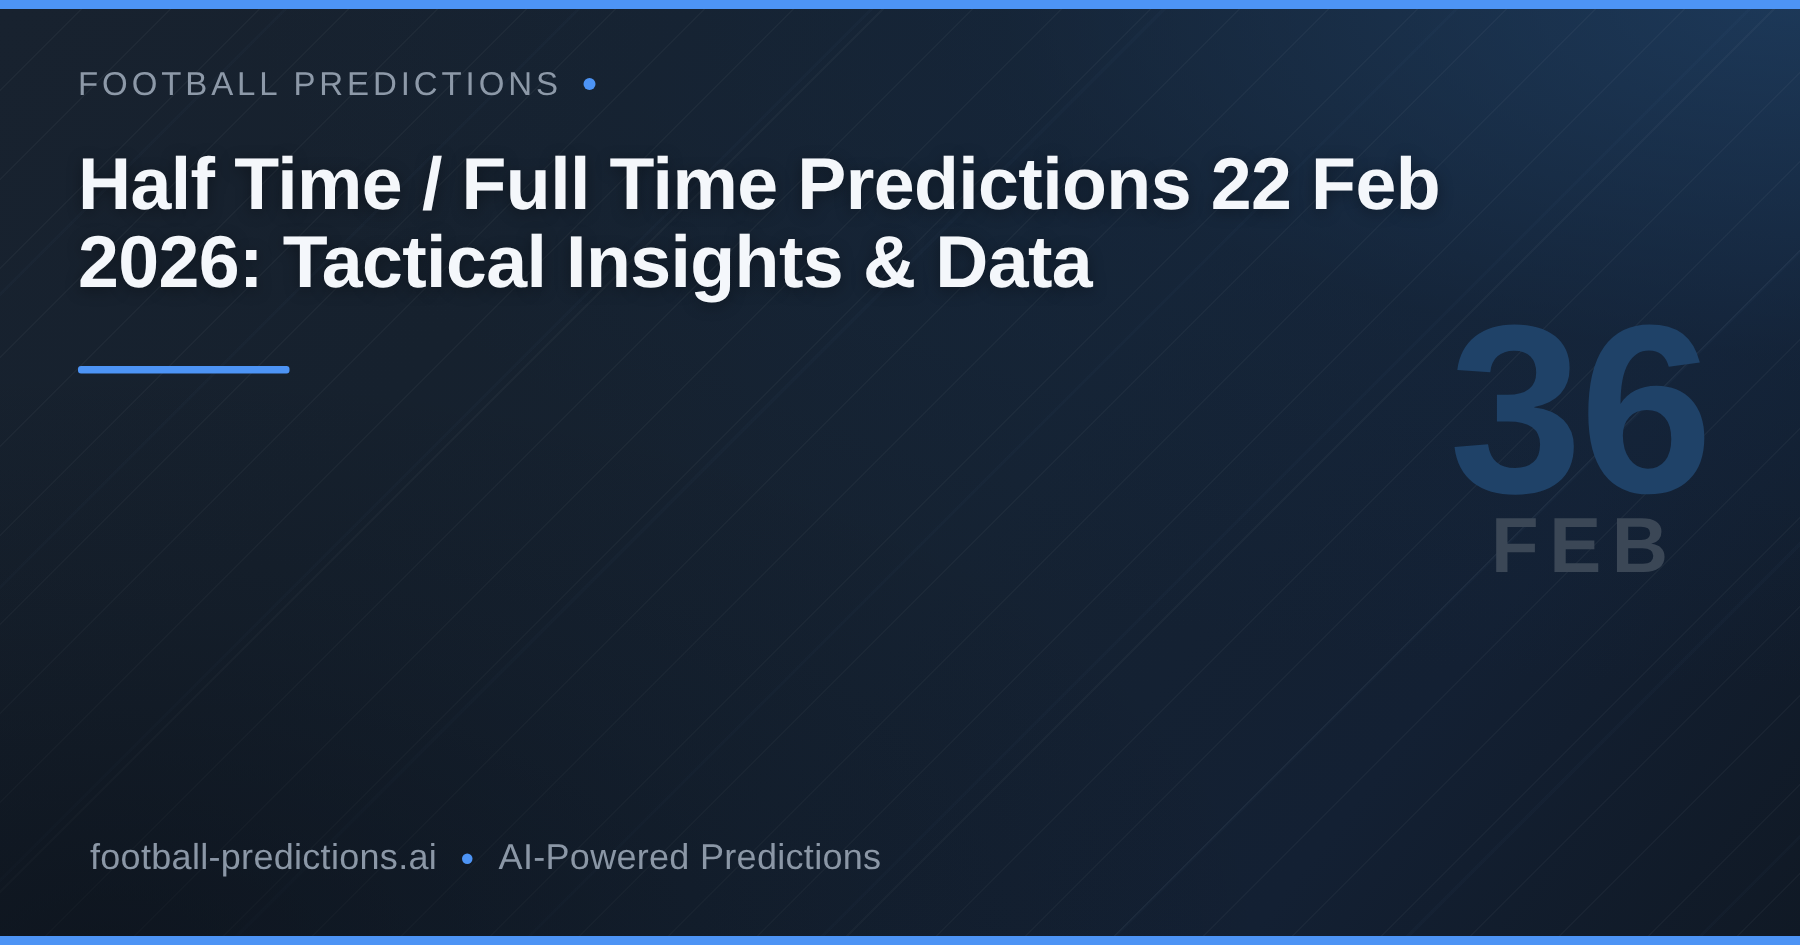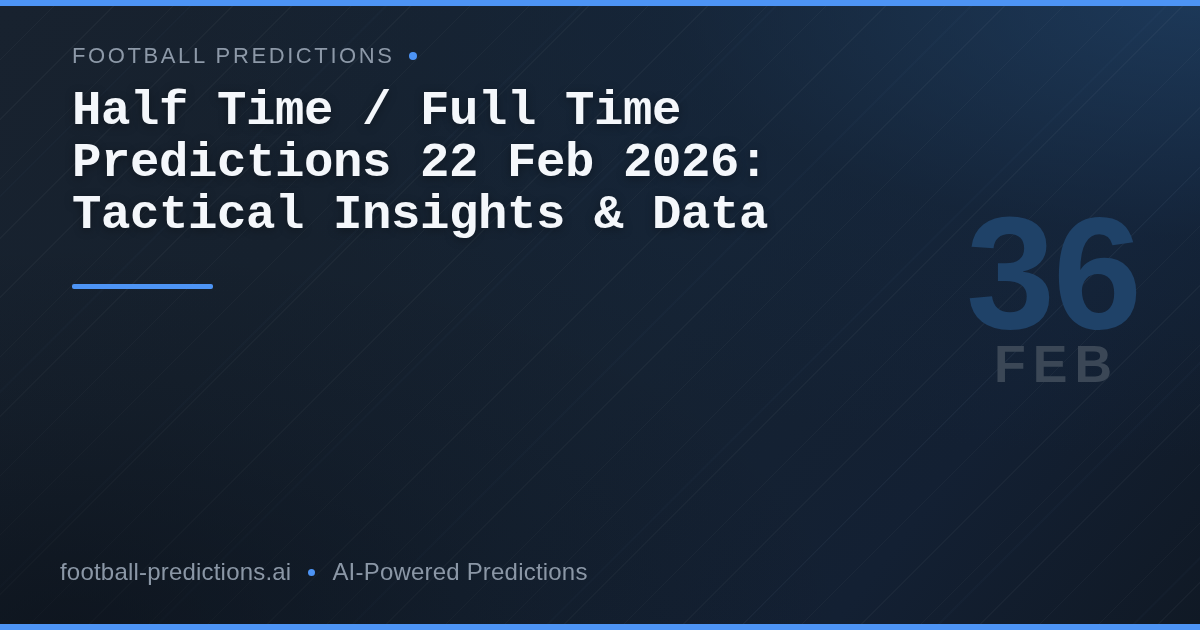--- a/index.html
+++ b/index.html
@@ -82,21 +82,21 @@
     line-height:1;
     color:#3b4756;
     letter-spacing:7px;
     margin-top:6px;
     margin-right:-7px;
   }
 
   
   .content {
     position:absolute;
-    left:72px;
+    left:52px;
     top:40px;
     width:980px;
     z-index:3;
   }
 
   .eyebrow-row {
     display:flex;
     align-items:center;
     gap:14px;
     height:32px;
@@ -122,29 +122,28 @@
     border-radius:8px;
     background:linear-gradient(160deg,#579bf8 0%,#4d8fef 100%);
     color:#ffffff;
     font-size:19px;
     font-weight:bold;
     letter-spacing:0.6px;
     line-height:1;
   }
 
   .headline {
-    margin-top:14px;
+    margin-top:26px;
     font-size:49px;
     font-weight:bold;
     line-height:1.06;
     color:#f4f7fb;
     letter-spacing:-0.4px;
     max-width:935px;
     text-shadow:0 2px 10px rgba(0,0,0,0.35);
-    font-family:Liberation Mono, monospace;
   }
 
   .accent-rule {
     margin-top:42px;
     width:141px;
     height:5px;
     border-radius:2px;
     background:#4d94f5;
   }
 

